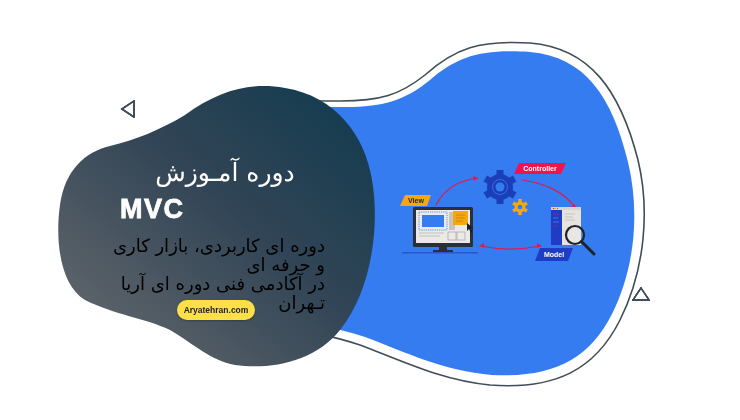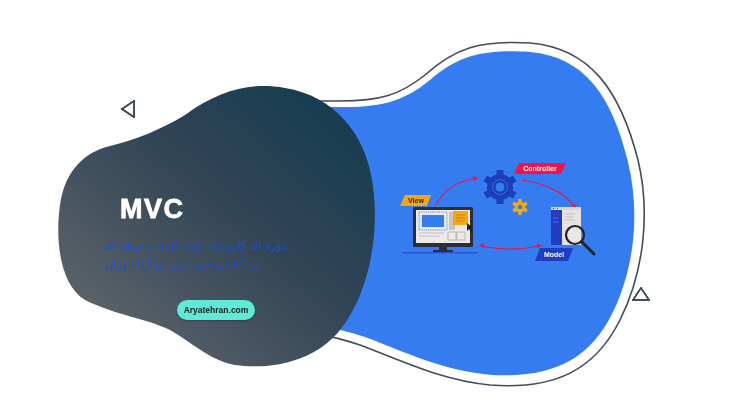--- a/index.html
+++ b/index.html
@@ -21,27 +21,27 @@
     }
     .title-en {
       position: absolute; left: 120px; top: 194px; width: 210px;
       color: #ffffff;
       font-family: "Liberation Sans", sans-serif;
       font-size: 27px; font-weight: 900; letter-spacing: 1.5px;
       -webkit-text-stroke: 0.8px #ffffff;
     }
     .desc {
       position: absolute; left: 105px; top: 236px; width: 220px;
-      text-align: left; color: #1d4ed8;
+      text-align: right; color: #000000;
       font-family: "DejaVu Sans", sans-serif;
-      font-size: 11px; line-height: 19px; direction: rtl;
+      font-size: 18px; line-height: 19px; direction: rtl;
     }
     .site-pill {
       position: absolute; left: 177px; top: 300px; width: 78px; height: 20px;
-      background: #5eead4; border-radius: 10px;
+      background: #fde047; border-radius: 10px;
       color: #1a1f24; text-align: center;
       font-family: "Liberation Sans", sans-serif; font-weight: 700;
       font-size: 8.5px; line-height: 20px;
       box-shadow: 0 1px 2px rgba(0,0,0,0.25);
     }
     .chev-row {
       position: absolute; left: 120px; top: 100px;
       display: flex; gap: 2px;
     }
     .tri-col {
@@ -96,24 +96,25 @@
         <path d="M9,1 L17,13 L1,13 Z" fill="none" stroke="#414d58" stroke-width="1.3"></path>
       </svg>
     <svg width="18" height="14" viewBox="0 0 18 14">
         <path d="M9,1 L17,13 L1,13 Z" fill="none" stroke="#414d58" stroke-width="1.3"></path>
       </svg>
     <svg width="18" height="14" viewBox="0 0 18 14">
         <path d="M9,1 L17,13 L1,13 Z" fill="none" stroke="#414d58" stroke-width="1.3"></path>
       </svg>
   </div>
 
+  <div class="title-fa">دوره آمـوزش</div>
   <div class="title-en">MVC</div>
   <div class="desc">
     <div>دوره ای کاربردی، بازار کاری و حرفه ای</div>
-    <div>در آکادمی فنی بازار ای آریا تـهران</div>
+    <div>در آکادمی فنی دوره ای آریا تـهران</div>
   </div>
   <div class="site-pill">Aryatehran.com</div>
 
   <svg width="740" height="420" viewBox="0 0 740 420">
 
     <path d="M436,205 C445,188 460,180 478,178" fill="none" stroke="#e3184b" stroke-width="1.2"></path>
     <path d="M478,178 l-5,-2 l1,5 z" fill="#e3184b"></path>
     <path d="M522,180 C545,183 565,193 575,207" fill="none" stroke="#e3184b" stroke-width="1.2"></path>
     <path d="M576,209 l-5,-2 l4,-3 z" fill="#e3184b"></path>
     <path d="M481,246 C500,250 520,250 540,246" fill="none" stroke="#e3184b" stroke-width="1.2"></path>

